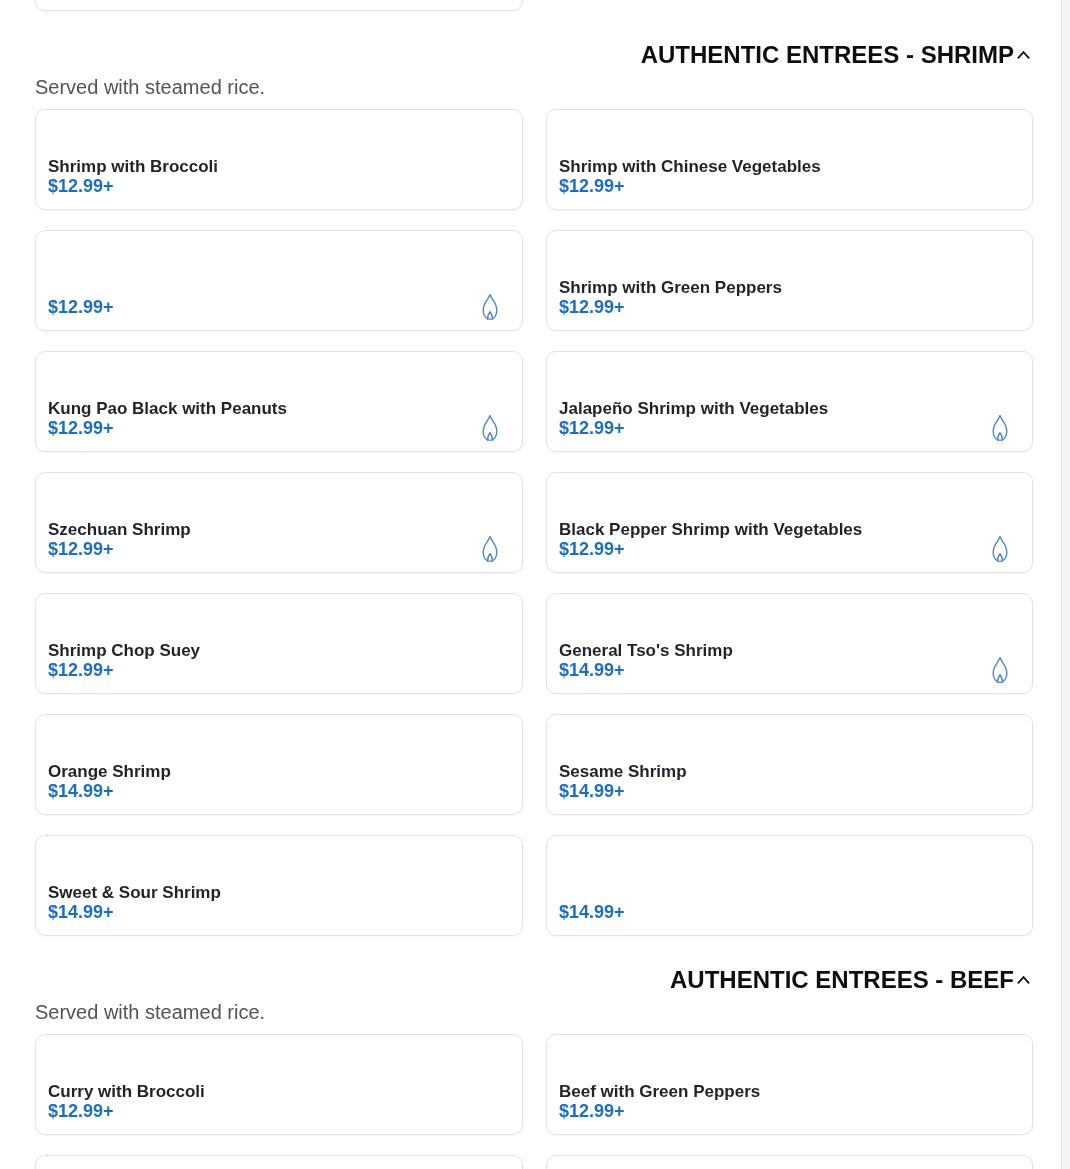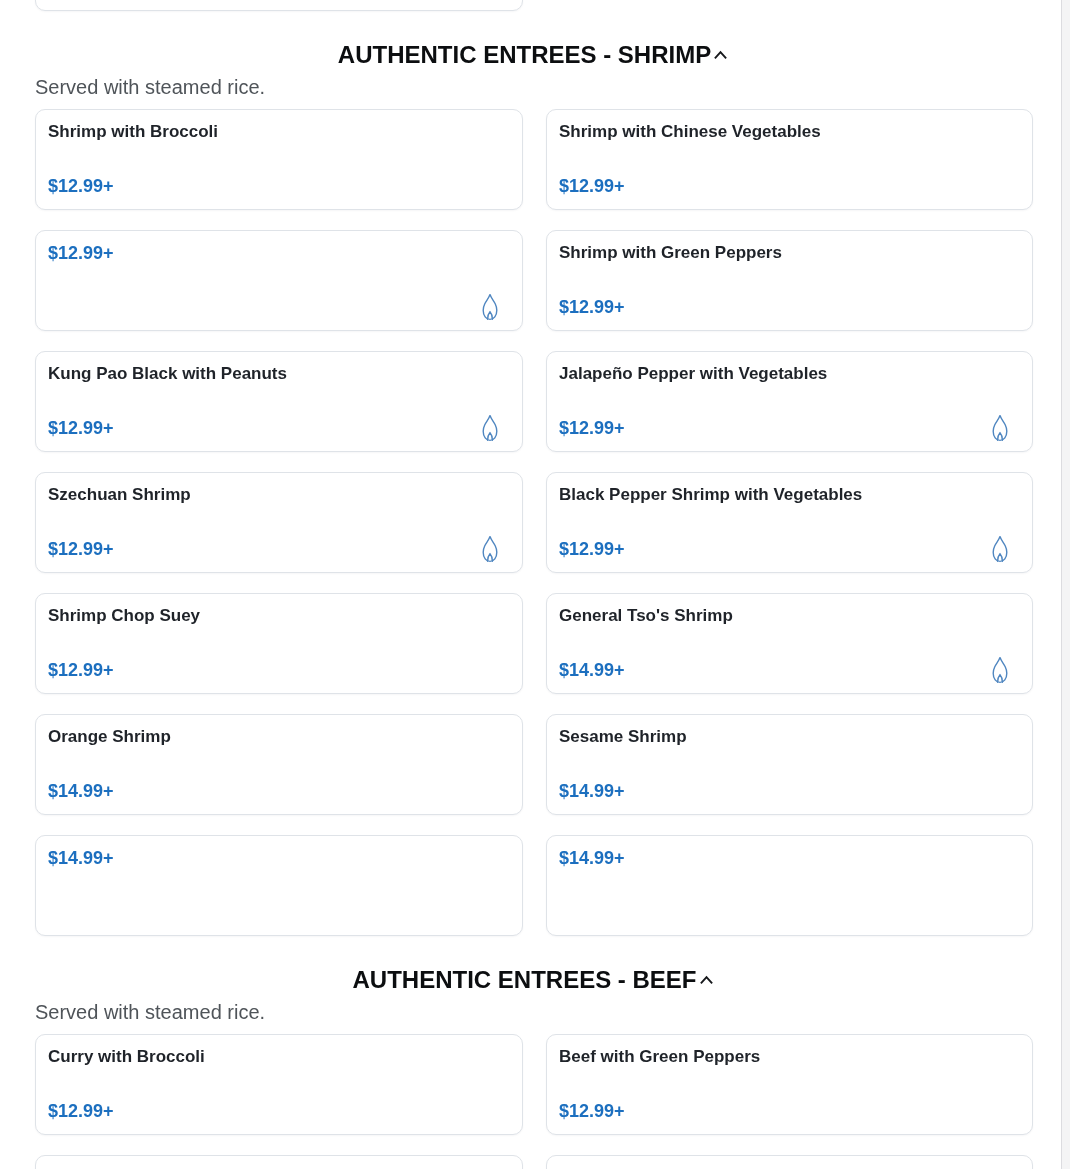--- a/index.html
+++ b/index.html
@@ -22,21 +22,21 @@
   .card {
     position: relative;
     box-sizing: border-box;
     height: 101px;
     background: #ffffff;
     border: 1px solid #dfe3e8;
     border-radius: 10px;
     padding: 12px 12px 13px 12px;
     display: flex;
     flex-direction: column;
-    justify-content: space-between;
+    justify-content: flex-end;
     box-shadow: 0 1px 2px rgba(16,24,40,0.04);
     cursor: pointer;
   }
   .partial-card-wrap .card {
     margin-top: -90px;
   }
   .card-title {
     font-size: 17px;
     line-height: 19px;
     font-weight: 700;
@@ -54,21 +54,21 @@
     bottom: 8px;
     width: 24px;
     height: 30px;
   }
   .section {
     margin-top: 29px;
   }
   .section-header {
     display: flex;
     align-items: center;
-    justify-content: center;
+    justify-content: flex-end;
   }
   .section-title {
     margin: 0;
     font-size: 24px;
     line-height: 30px;
     font-weight: 700;
     color: #0c0e10;
   }
   .collapse-btn {
     background: none;
@@ -154,21 +154,21 @@
     <div class="card-title">Kung Pao Black with Peanuts</div>
     <div class="card-price">$12.99+</div>
 
   <svg class="flame" viewBox="0 0 24 28" fill="none" xmlns="http://www.w3.org/2000/svg">
     <path d="M12 1.6 C13.3 5.4 15.9 8 17.3 11 C18.3 13.1 18.8 15 18.8 17.2 C18.8 22.8 15.8 26.4 12 26.4 C8.2 26.4 5.2 22.8 5.2 17.2 C5.2 15 5.7 13.1 6.7 11 C8.1 8 10.7 5.4 12 1.6 Z" stroke="#4f86c0" stroke-width="1.4" stroke-linejoin="round"></path>
     <path d="M9.6 26.2 C9.6 22.4 10.4 20.6 12 18.8 C13.6 20.6 14.4 22.4 14.4 26.2" stroke="#4f86c0" stroke-width="1.4" stroke-linecap="round"></path>
   </svg>
 </div>
 
   <div class="card">
-    <div class="card-title">Jalapeño Pepper with Vegetables</div>
+    <div class="card-title">Jalapeño Shrimp with Vegetables</div>
     <div class="card-price">$12.99+</div>
 
   <svg class="flame" viewBox="0 0 24 28" fill="none" xmlns="http://www.w3.org/2000/svg">
     <path d="M12 1.6 C13.3 5.4 15.9 8 17.3 11 C18.3 13.1 18.8 15 18.8 17.2 C18.8 22.8 15.8 26.4 12 26.4 C8.2 26.4 5.2 22.8 5.2 17.2 C5.2 15 5.7 13.1 6.7 11 C8.1 8 10.7 5.4 12 1.6 Z" stroke="#4f86c0" stroke-width="1.4" stroke-linejoin="round"></path>
     <path d="M9.6 26.2 C9.6 22.4 10.4 20.6 12 18.8 C13.6 20.6 14.4 22.4 14.4 26.2" stroke="#4f86c0" stroke-width="1.4" stroke-linecap="round"></path>
   </svg>
 </div>
 
   <div class="card">
     <div class="card-title">Szechuan Shrimp</div>
@@ -209,20 +209,21 @@
     <div class="card-title">Orange Shrimp</div>
     <div class="card-price">$14.99+</div>
   </div>
 
   <div class="card">
     <div class="card-title">Sesame Shrimp</div>
     <div class="card-price">$14.99+</div>
   </div>
 
   <div class="card">
+    <div class="card-title">Sweet &amp; Sour Shrimp</div>
     <div class="card-price">$14.99+</div>
   </div>
 
   <div class="card">
     <div class="card-price">$14.99+</div>
   </div>
 </div>
   </section>
 
   <section class="section">

